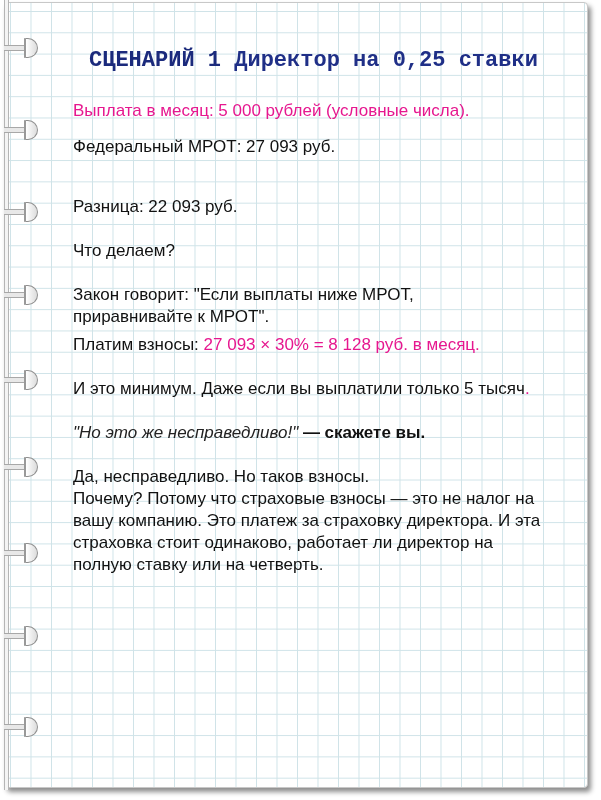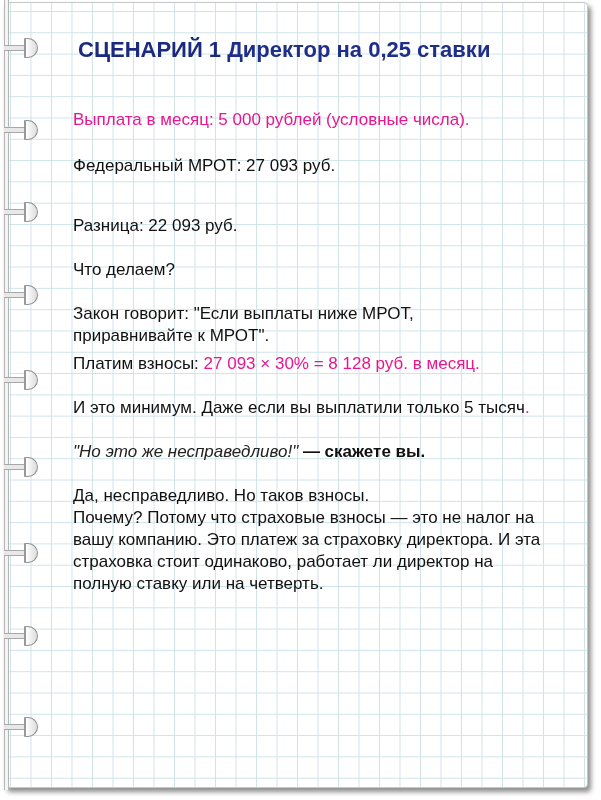--- a/index.html
+++ b/index.html
@@ -27,21 +27,21 @@
   .ring .bar {
     position: absolute; left: 0; top: 7px; width: 22px; height: 4px;
     background: #e8e8e8; border-top: 1px solid #a8a8a8; border-bottom: 1px solid #a8a8a8;
   }
   .ring .cap {
     position: absolute; left: 20px; top: 0; width: 11px; height: 18px;
     border: 1px solid #8f8f8f; border-left: 2px solid #999;
     border-radius: 0 11px 11px 0; background: linear-gradient(to right, #ffffff, #dcdcdc);
   }
   .content { position: absolute; left: 73px; top: 30px; width: 500px; }
-  .title { font-size: 22px; color: #1f2f87; line-height: 30px; margin: 5px; }
+  .title { font-size: 22px; color: #1f2f87; line-height: 30px; margin: 16px; font-family: Liberation Mono, monospace; }
   .title .strong { font-weight: bold; color: #1b2a7c; }
   p {
     margin: 0; font-size: 17px; line-height: 22px; color: #111111;
   }
   .pink { color: #e6178f; }
   .italic { font-style: italic; font-weight: 300; color: #222; }
   .bold { font-weight: bold; }
 </style>
 </head>
 <body>
@@ -85,22 +85,22 @@
       <div class="bar"></div>
       <div class="cap"></div>
     </div>
   </div>
 
 <div class="content">
   <h1 class="title">
     <span class="strong">СЦЕНАРИЙ 1</span><span> Директор на 0,25 ставки</span>
   </h1>
 
-  <p class="pink" style="margin-top:44px">Выплата в месяц: 5 000 рублей (условные числа).</p>
-  <p style="margin-top:24px">Федеральный МРОТ: 27 093 руб.</p>
+  <p class="pink" style="margin-top:24px">Выплата в месяц: 5 000 рублей (условные числа).</p>
+  <p style="margin-top:14px">Федеральный МРОТ: 27 093 руб.</p>
   <p style="margin-top:38px">Разница: 22 093 руб.</p>
   <p style="margin-top:22px">Что делаем?</p>
   <p style="margin-top:22px; width:440px">Закон говорит: "Если выплаты ниже МРОТ, приравнивайте к МРОТ".</p>
   <p style="margin-top:6px"><span>Платим взносы: </span><span class="pink">27 093 × 30% = 8 128 руб. в месяц.</span></p>
   <p style="margin-top:22px; width:480px"><span>И это минимум. Даже если вы выплатили только 5 тысяч</span><span class="pink">.</span></p>
   <p style="margin-top:22px"><span class="italic">"Но это же несправедливо!"</span><span class="bold" style="font-weight:700"> — скажете вы.</span></p>
   <p style="margin-top:22px">Да, несправедливо. Но таков взносы.</p>
   <p style="width:480px">Почему? Потому что страховые взносы — это не налог на вашу компанию. Это платеж за страховку директора. И эта страховка стоит одинаково, работает ли директор на полную ставку или на четверть.</p>
 </div>
 

